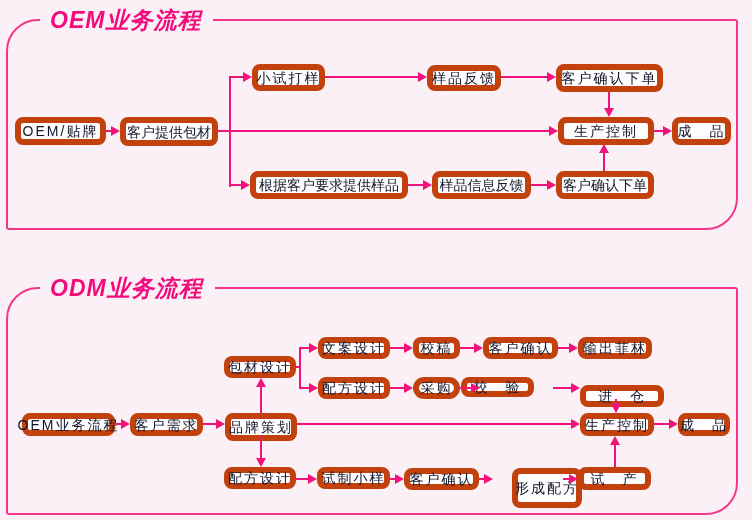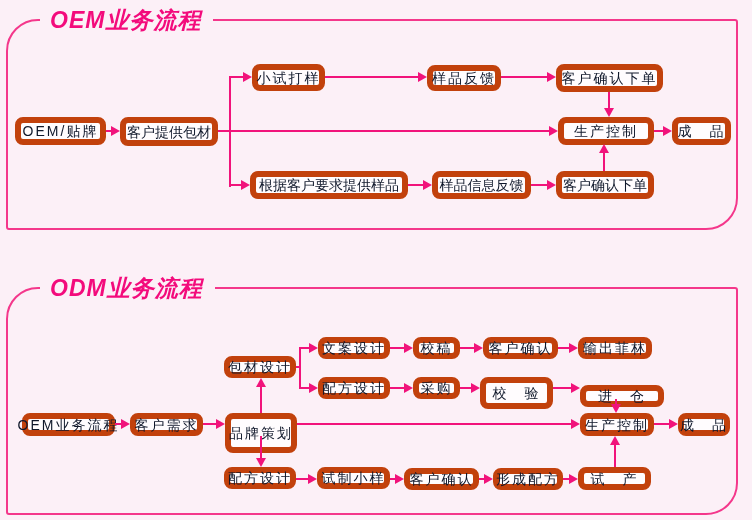--- a/index.html
+++ b/index.html
@@ -95,36 +95,36 @@
 <div class="ar u" style="left:599px;top:144px;"></div>
 <div class="hl" style="left:654px;top:130px;width:10px;"></div>
 <div class="ar r" style="left:663px;top:126px;"></div>
 
 <div class="frame" id="odm-frame">
   <div class="legend">ODM业务流程</div>
 </div>
 
 <div class="node" style="left:22px;top:413px;width:93px;height:23px;">OEM业务流程</div>
 <div class="node" style="left:130px;top:413px;width:73px;height:23px;">客户需求</div>
-<div class="node" style="left:225px;top:413px;width:72px;height:40px;">品牌策划</div>
+<div class="node" style="left:225px;top:413px;width:72px;height:28px;">品牌策划</div>
 <div class="node" style="left:224px;top:356px;width:72px;height:22px;">包材设计</div>
 <div class="node" style="left:318px;top:337px;width:72px;height:22px;">文案设计</div>
 <div class="node" style="left:413px;top:337px;width:47px;height:22px;">校稿</div>
 <div class="node" style="left:483px;top:337px;width:75px;height:22px;">客户确认</div>
 <div class="node" style="left:578px;top:337px;width:74px;height:22px;">输出菲林</div>
 <div class="node" style="left:318px;top:377px;width:72px;height:22px;">配方设计</div>
-<div class="node" style="left:413px;top:377px;width:47px;height:22px;">采购</div>
-<div class="node" style="left:480px;top:377px;width:73px;height:32px;text-align:right;">校　验</div>
+<div class="node" style="left:413px;top:377px;width:47px;height:22px;border-radius:11px;">采购</div>
+<div class="node" style="left:461px;top:377px;width:73px;height:20px;text-align:right;">校　验</div>
 <div class="node" style="left:580px;top:385px;width:84px;height:22px;">进　仓</div>
 <div class="node" style="left:580px;top:413px;width:74px;height:23px;">生产控制</div>
 <div class="node" style="left:678px;top:413px;width:52px;height:23px;">成　品</div>
 <div class="node" style="left:224px;top:467px;width:72px;height:22px;">配方设计</div>
 <div class="node" style="left:317px;top:467px;width:73px;height:22px;">试制小样</div>
 <div class="node" style="left:404px;top:468px;width:75px;height:22px;">客户确认</div>
-<div class="node" style="left:493px;top:468px;width:70px;height:22px;">形成配方</div>
+<div class="node" style="left:512px;top:468px;width:70px;height:40px;">形成配方</div>
 <div class="node" style="left:578px;top:467px;width:73px;height:23px;">试　产</div>
 
 <div class="hl" style="left:115px;top:423px;width:7px;"></div>
 <div class="ar r" style="left:121px;top:419px;"></div>
 <div class="hl" style="left:203px;top:423px;width:14px;"></div>
 <div class="ar r" style="left:216px;top:419px;"></div>
 <div class="vl" style="left:260px;top:387px;height:26px;"></div>
 <div class="ar u" style="left:256px;top:378px;"></div>
 <div class="vl" style="left:260px;top:436px;height:23px;"></div>
 <div class="ar d" style="left:256px;top:458px;"></div>

